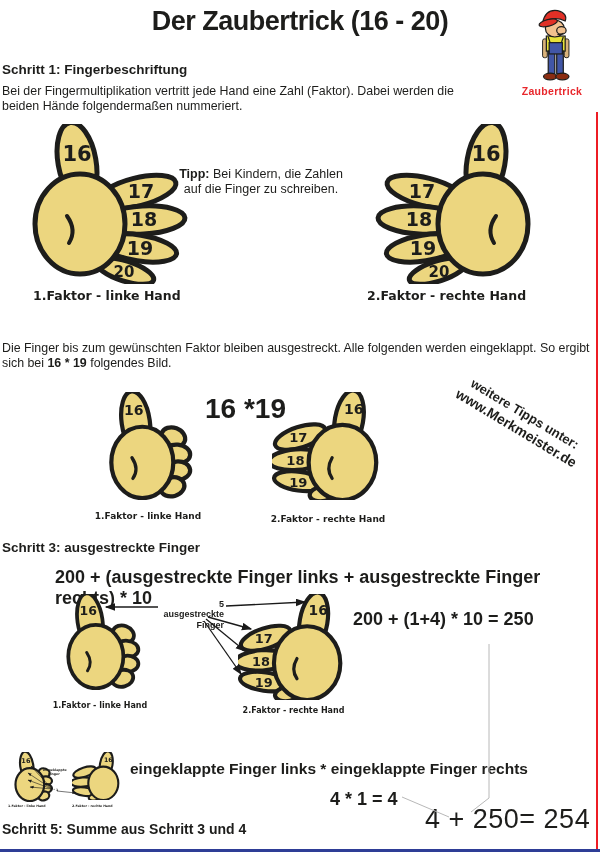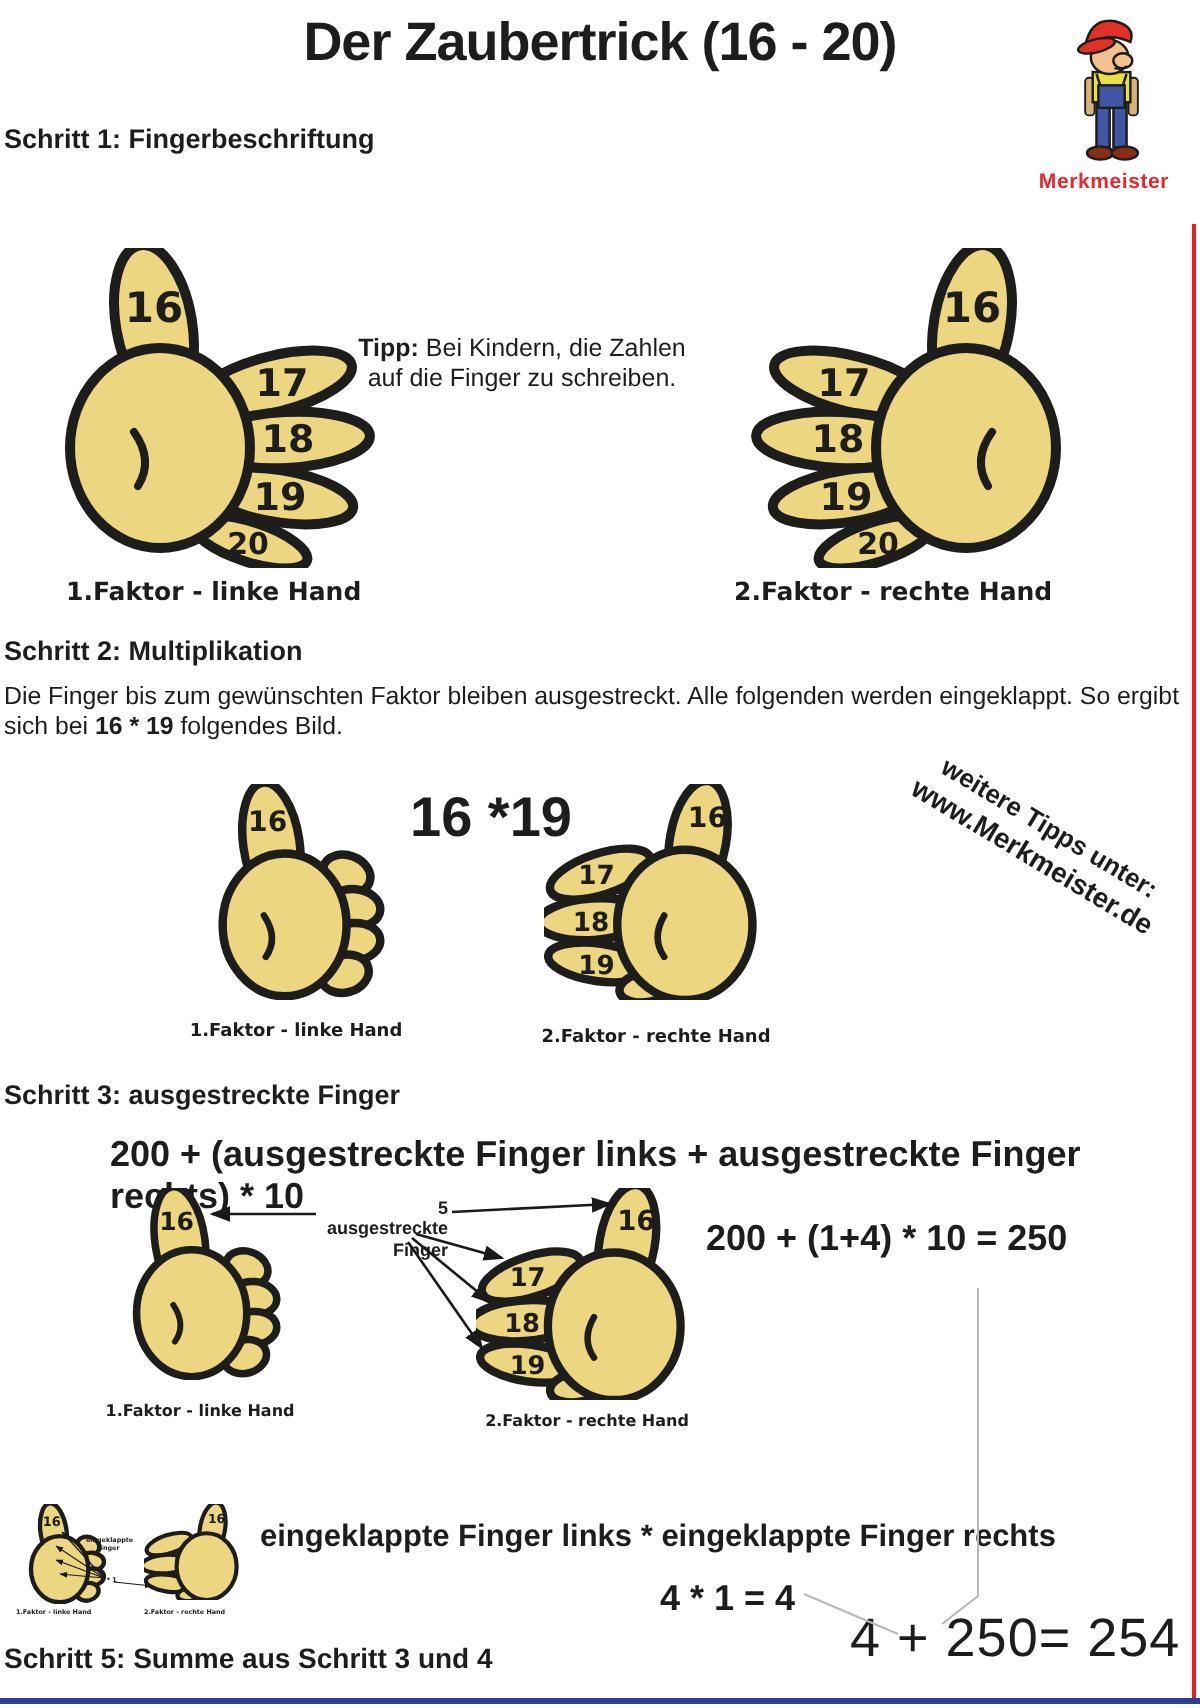--- a/index.html
+++ b/index.html
@@ -46,27 +46,28 @@
       <line x1="28" y1="40" x2="26" y2="34" stroke="#1d1d1b" stroke-width="1.3"></line>
       <line x1="40" y1="40" x2="42" y2="34" stroke="#1d1d1b" stroke-width="1.3"></line>
       <ellipse cx="28" cy="76" rx="7" ry="3.5" fill="#8b2d12" stroke="#1d1d1b" stroke-width="1.3"></ellipse>
       <ellipse cx="41" cy="76" rx="7" ry="3.5" fill="#8b2d12" stroke="#1d1d1b" stroke-width="1.3"></ellipse>
       <ellipse cx="33" cy="25" rx="10" ry="9" fill="#f2c18f" stroke="#1d1d1b" stroke-width="1.3"></ellipse>
       <ellipse cx="40" cy="27" rx="5" ry="4" fill="#f2c18f" stroke="#1d1d1b" stroke-width="1.3"></ellipse>
       <path d="M20,19 Q23,4 36,6 Q47,9 44,17 Q32,11 20,19 z" fill="#e13026" stroke="#1d1d1b" stroke-width="1.3"></path>
       <ellipse cx="26" cy="19" rx="10" ry="3.5" fill="#e13026" stroke="#1d1d1b" stroke-width="1.3" transform="rotate(-14 26 19)"></ellipse>
       <path d="M36,31 q3,1 6,-1" class="crease" stroke-width="1.1"></path>
     </svg>
-    <div class="brand">Merkmeister</div>
+    <div class="brand">Zaubertrick</div>
   </div>
 
   <div class="abs red-line" style="left:596px;top:112px;width:2px;height:739px;"></div>
   <div class="abs blue-line" style="left:0;top:849px;width:600px;height:3px;"></div>
 
   <h2 class="abs step-head" style="left:2px;top:62px;margin:0;">Schritt 1: Fingerbeschriftung</h2>
+  <p class="abs body-text" style="left:2px;top:84px;width:482px;margin:0;">Bei der Fingermultiplikation vertritt jede Hand eine Zahl (Faktor). Dabei werden die beiden Hände folgendermaßen nummeriert.</p>
 
   <svg class="abs" style="left:25px;top:124px;" width="170" height="160" viewBox="0 0 170 160">
     <ellipse class="hf" stroke-width="5" cx="52" cy="38" rx="19" ry="40" transform="rotate(-10 52 38)"></ellipse>
     <ellipse class="hf" stroke-width="5" cx="112" cy="68" rx="40" ry="14" transform="rotate(-14 112 68)"></ellipse>
     <ellipse class="hf" stroke-width="5" cx="118" cy="96" rx="42" ry="14" transform="rotate(-3 118 96)"></ellipse>
     <ellipse class="hf" stroke-width="5" cx="114" cy="124" rx="38" ry="13" transform="rotate(9 114 124)"></ellipse>
     <ellipse class="hf" stroke-width="5" cx="100" cy="147" rx="30" ry="10" transform="rotate(18 100 147)"></ellipse>
     <ellipse class="hf" stroke-width="5" cx="55" cy="100" rx="45" ry="50"></ellipse>
     <path class="crease" stroke-width="4" d="M42,92 q10,14 2,27"></path>
     <text x="52" y="37" font-size="21">16</text>
@@ -93,21 +94,20 @@
     <text x="118" y="37" font-size="21">16</text>
     <text x="54" y="74" font-size="19">17</text>
     <text x="51" y="102" font-size="19">18</text>
     <text x="55" y="131" font-size="19">19</text>
     <text x="71" y="153" font-size="15">20</text>
   </svg>
 
   <div class="abs caption" style="left:33px;top:288px;">1.Faktor - linke Hand</div>
   <div class="abs caption" style="left:367px;top:288px;">2.Faktor - rechte Hand</div>
 
-  <h2 class="abs step-head" style="left:2px;top:318px;margin:0;">Schritt 2: Multiplikation</h2>
   <p class="abs body-text" style="left:2px;top:341px;width:594px;margin:0;"><span>Die Finger bis zum gewünschten Faktor bleiben ausgestreckt. Alle folgenden werden eingeklappt. So ergibt sich bei </span><b>16 * 19</b><span> folgendes Bild.</span></p>
 
   <svg class="abs" style="left:100px;top:392px;" width="94" height="108" viewBox="0 0 100 115">
     <ellipse class="hf" stroke-width="4.5" cx="38" cy="32" rx="15" ry="33" transform="rotate(-8 38 32)"></ellipse>
     <ellipse class="hf" stroke-width="4.5" cx="78" cy="48" rx="13" ry="10" transform="rotate(20 78 48)"></ellipse>
     <ellipse class="hf" stroke-width="4.5" cx="82" cy="66" rx="14" ry="10" transform="rotate(5 82 66)"></ellipse>
     <ellipse class="hf" stroke-width="4.5" cx="82" cy="84" rx="14" ry="10" transform="rotate(-5 82 84)"></ellipse>
     <ellipse class="hf" stroke-width="4.5" cx="77" cy="101" rx="13" ry="10" transform="rotate(-15 77 101)"></ellipse>
     <ellipse class="hf" stroke-width="4.5" cx="45" cy="75" rx="33" ry="38"></ellipse>
     <path class="crease" stroke-width="3.5" d="M34,70 q8,12 1,22"></path>

